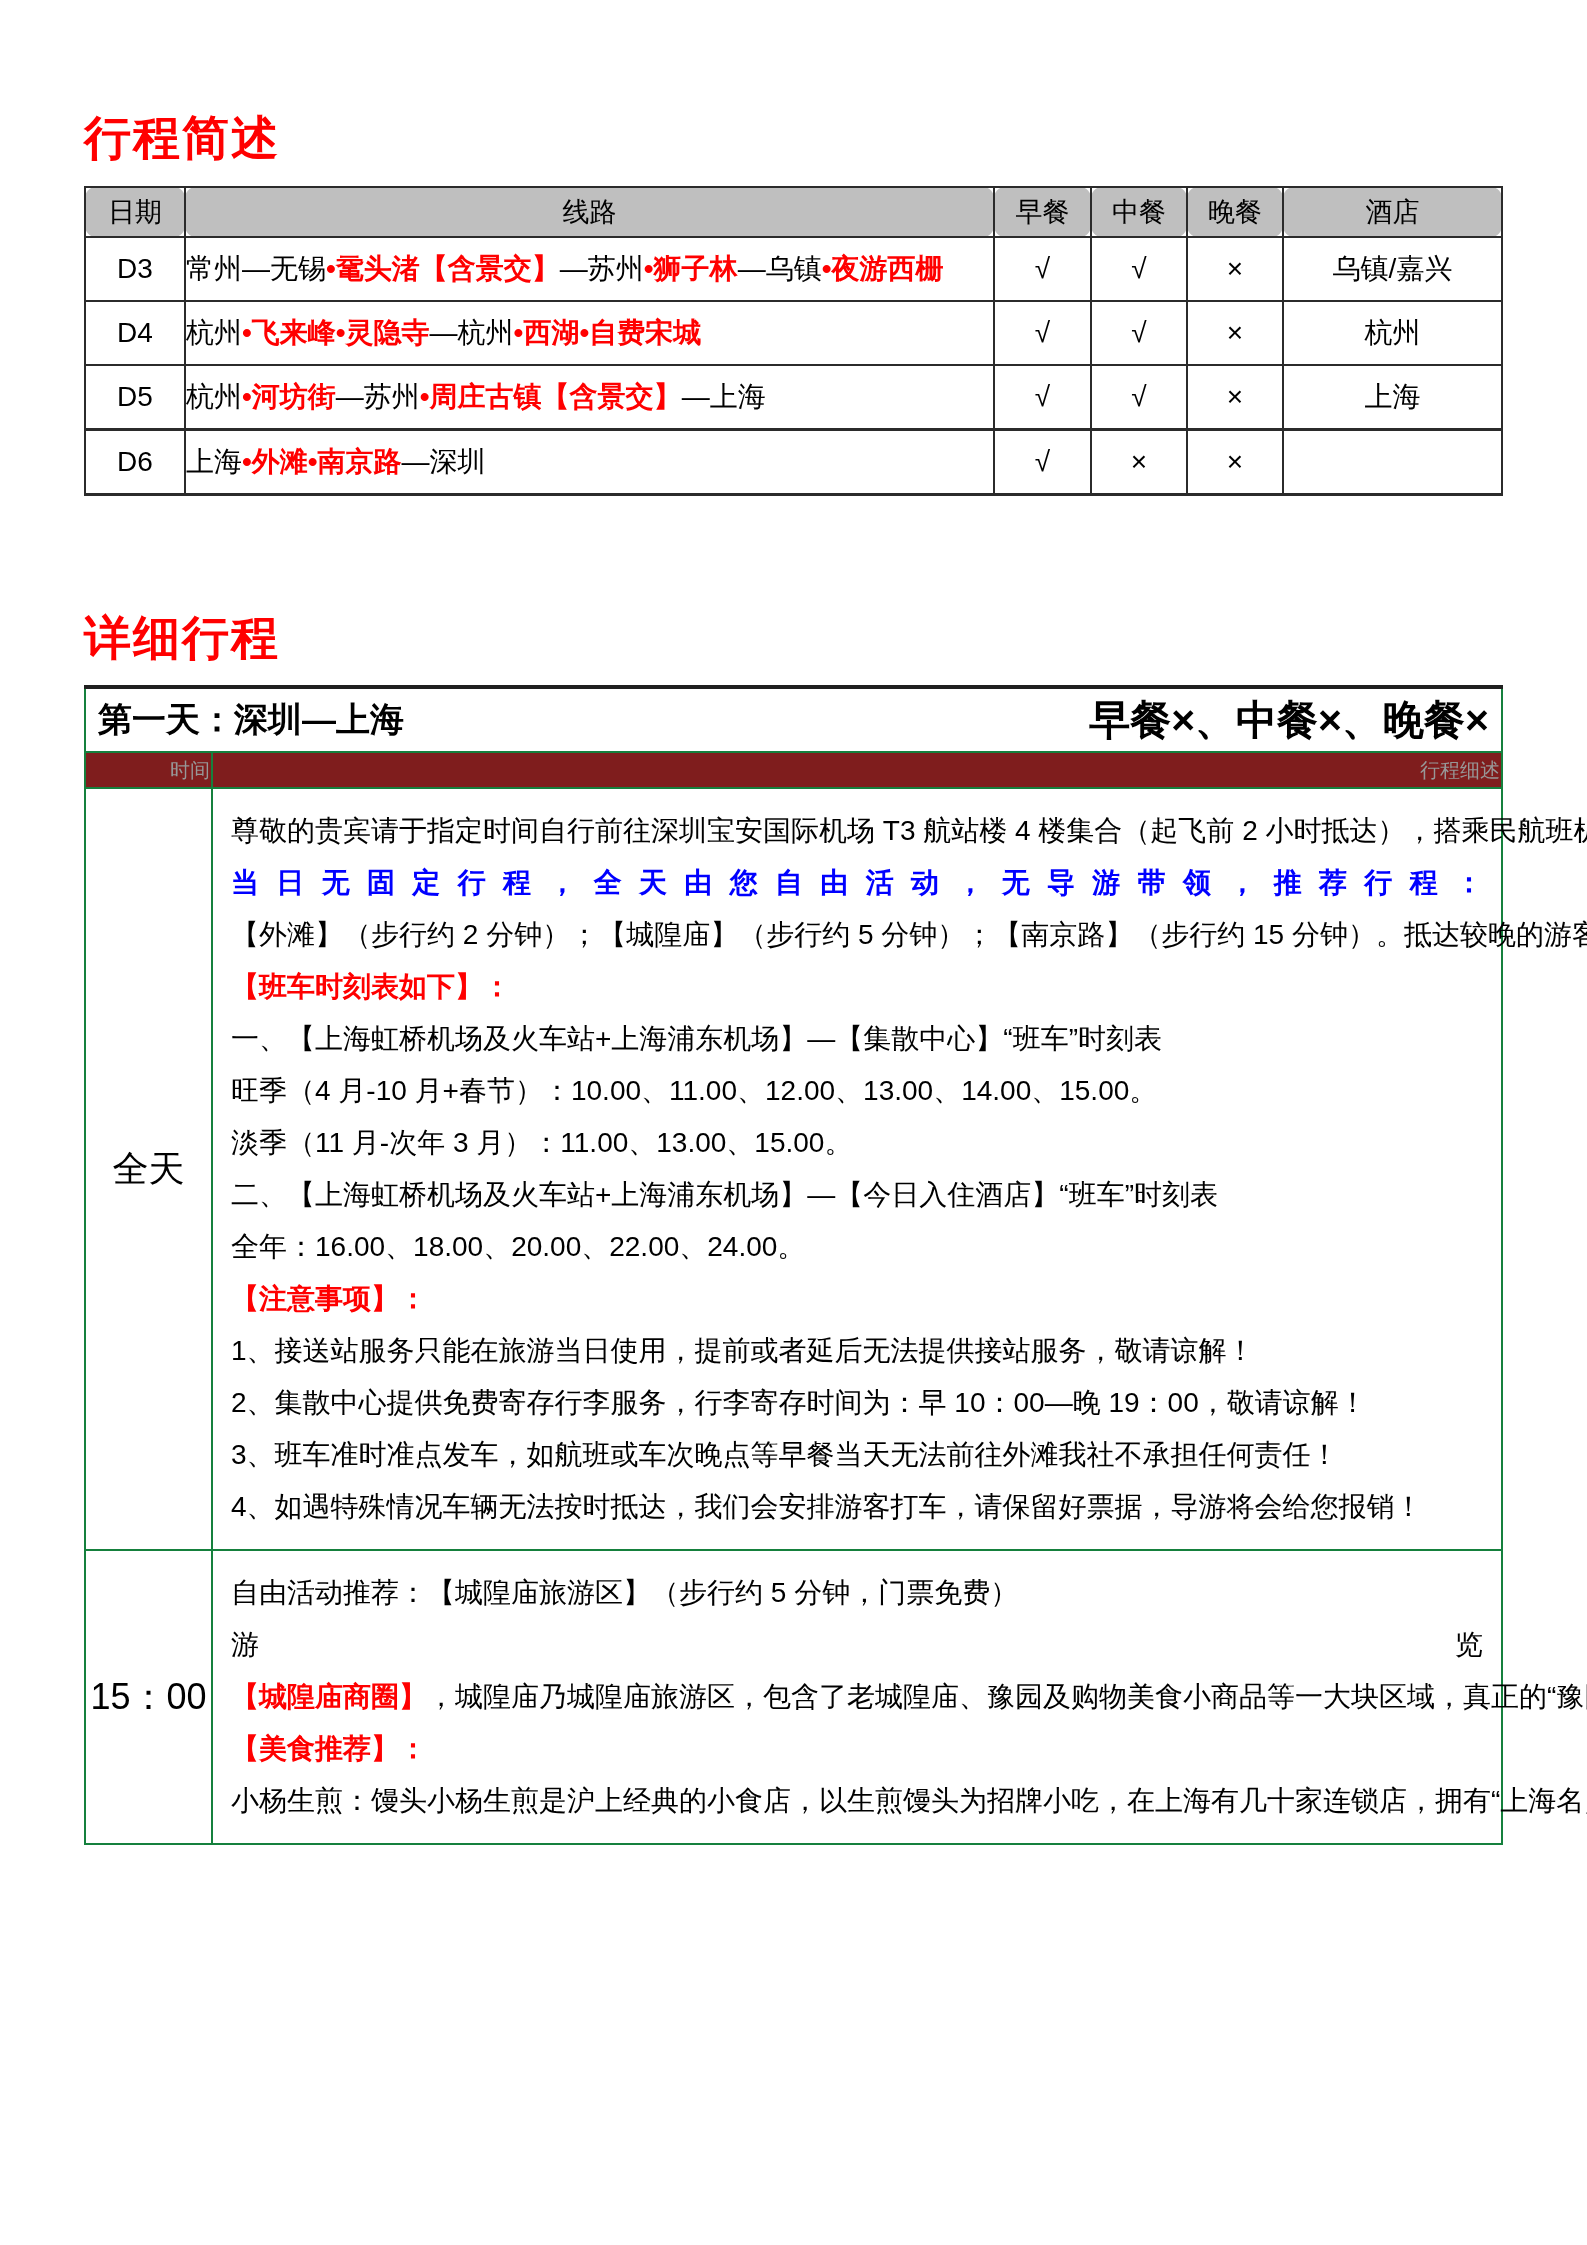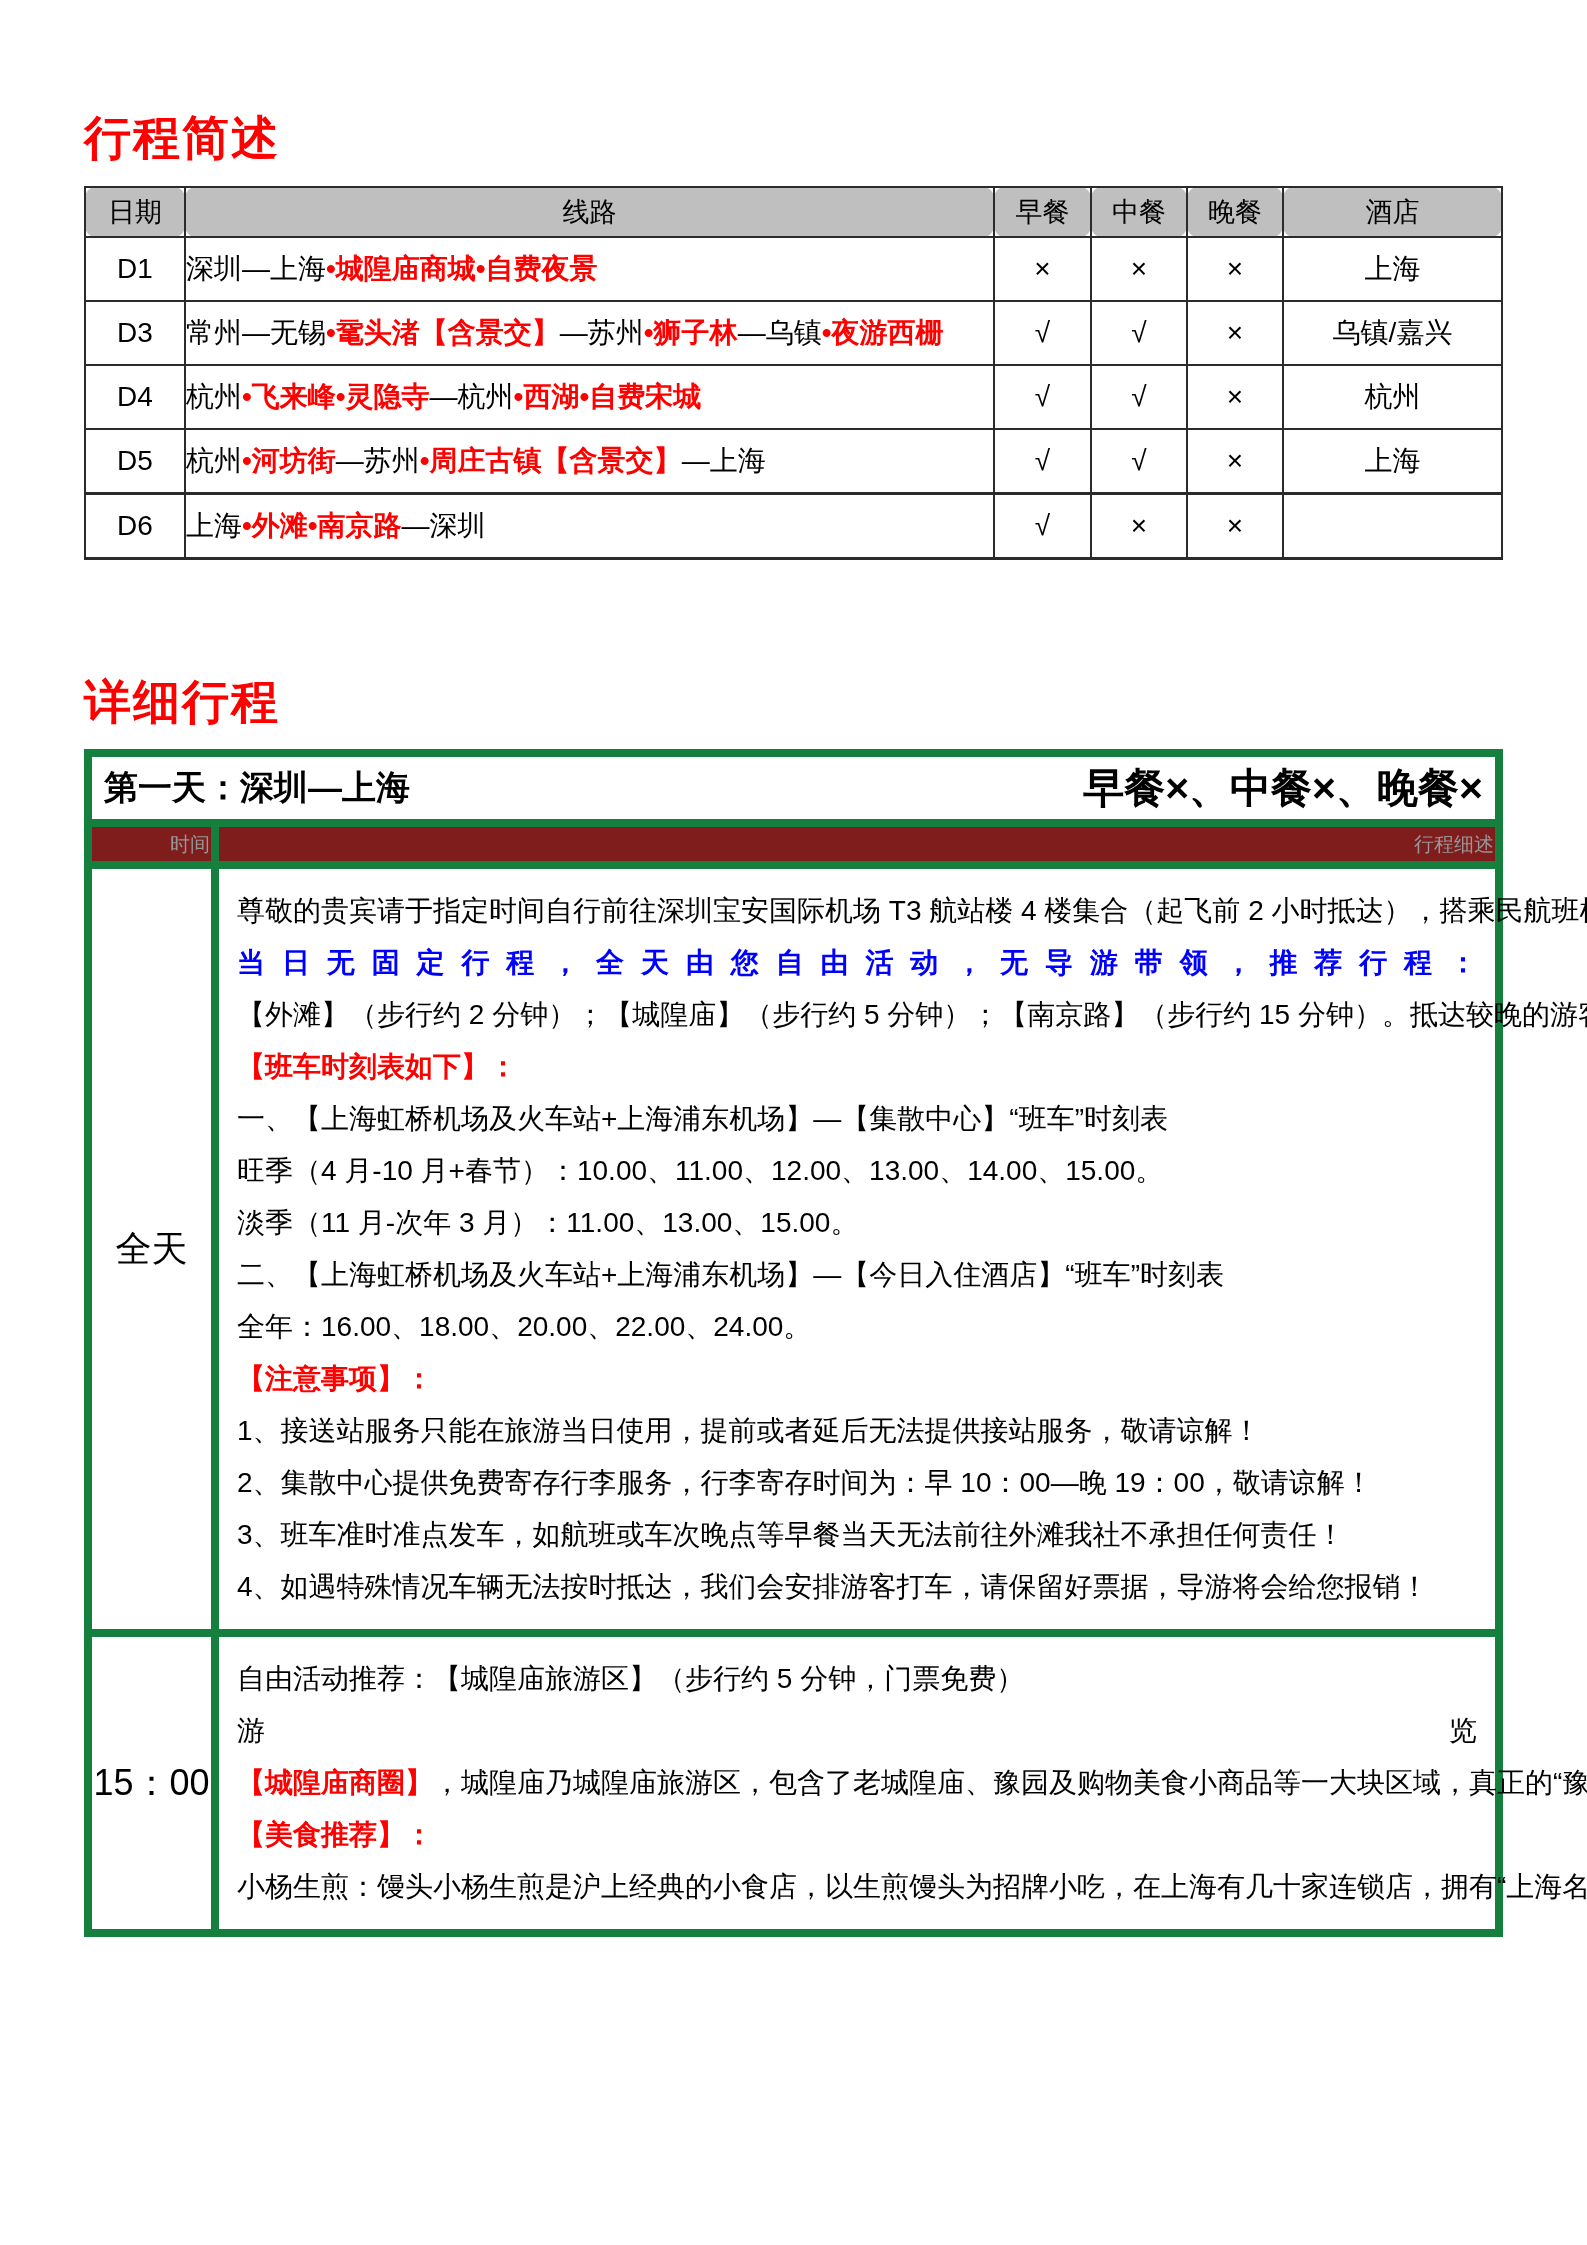--- a/index.html
+++ b/index.html
@@ -43,21 +43,21 @@
   .seg{white-space:pre;}
   .seg-plain{color:#000;font-weight:normal;}
   .seg-red{color:#FF0000;font-weight:bold;}
   .seg-blue{color:#0000FF;font-weight:bold;}
 
   
   table.day{
     width:100%;border-collapse:collapse;margin-top:22px;table-layout:fixed;
   }
   table.day{border:2px solid #1f1f1f;border-top-width:4px;}
-  table.day td{border:8px solid #15803d;vertical-align:middle;}
+  table.day td{border:2px solid #15803d;vertical-align:middle;}
   td.day-header{height:62px;padding:0 12px;}
   .dh-flex{display:flex;justify-content:space-between;align-items:center;}
   .dh-title{font-size:34px;font-weight:bold;color:#000;}
   .dh-meals{font-size:41px;font-weight:bold;color:#000;}
   td.sub-time,td.sub-desc{
     background:#7f1d1d;height:32px;text-align:right;
     color:#979797;font-size:20px;
   }
   td.time-cell{
     text-align:center;font-size:36px;color:#000;background:#fff;
@@ -88,28 +88,20 @@
       <tr>
         <th>日期</th>
         <th>线路</th>
         <th>早餐</th>
         <th>中餐</th>
         <th>晚餐</th>
         <th>酒店</th>
       </tr>
     </thead>
     <tbody>
-        <tr>
-          <td class="col-day">D1</td>
-          <td class="col-route"><span class="seg seg-plain">深圳—上海</span><span class="seg seg-red">•城隍庙商城•自费夜景</span></td>
-          <td class="col-meal">×</td>
-          <td class="col-meal">×</td>
-          <td class="col-meal">×</td>
-          <td class="col-hotel">上海</td>
-        </tr>
         <tr>
           <td class="col-day">D3</td>
           <td class="col-route"><span class="seg seg-plain">常州—无锡</span><span class="seg seg-red">•鼋头渚【含景交】</span><span class="seg seg-plain">—苏州</span><span class="seg seg-red">•狮子林</span><span class="seg seg-plain">—乌镇</span><span class="seg seg-red">•夜游西栅</span></td>
           <td class="col-meal">√</td>
           <td class="col-meal">√</td>
           <td class="col-meal">×</td>
           <td class="col-hotel">乌镇/嘉兴</td>
         </tr>
         <tr>
           <td class="col-day">D4</td>

